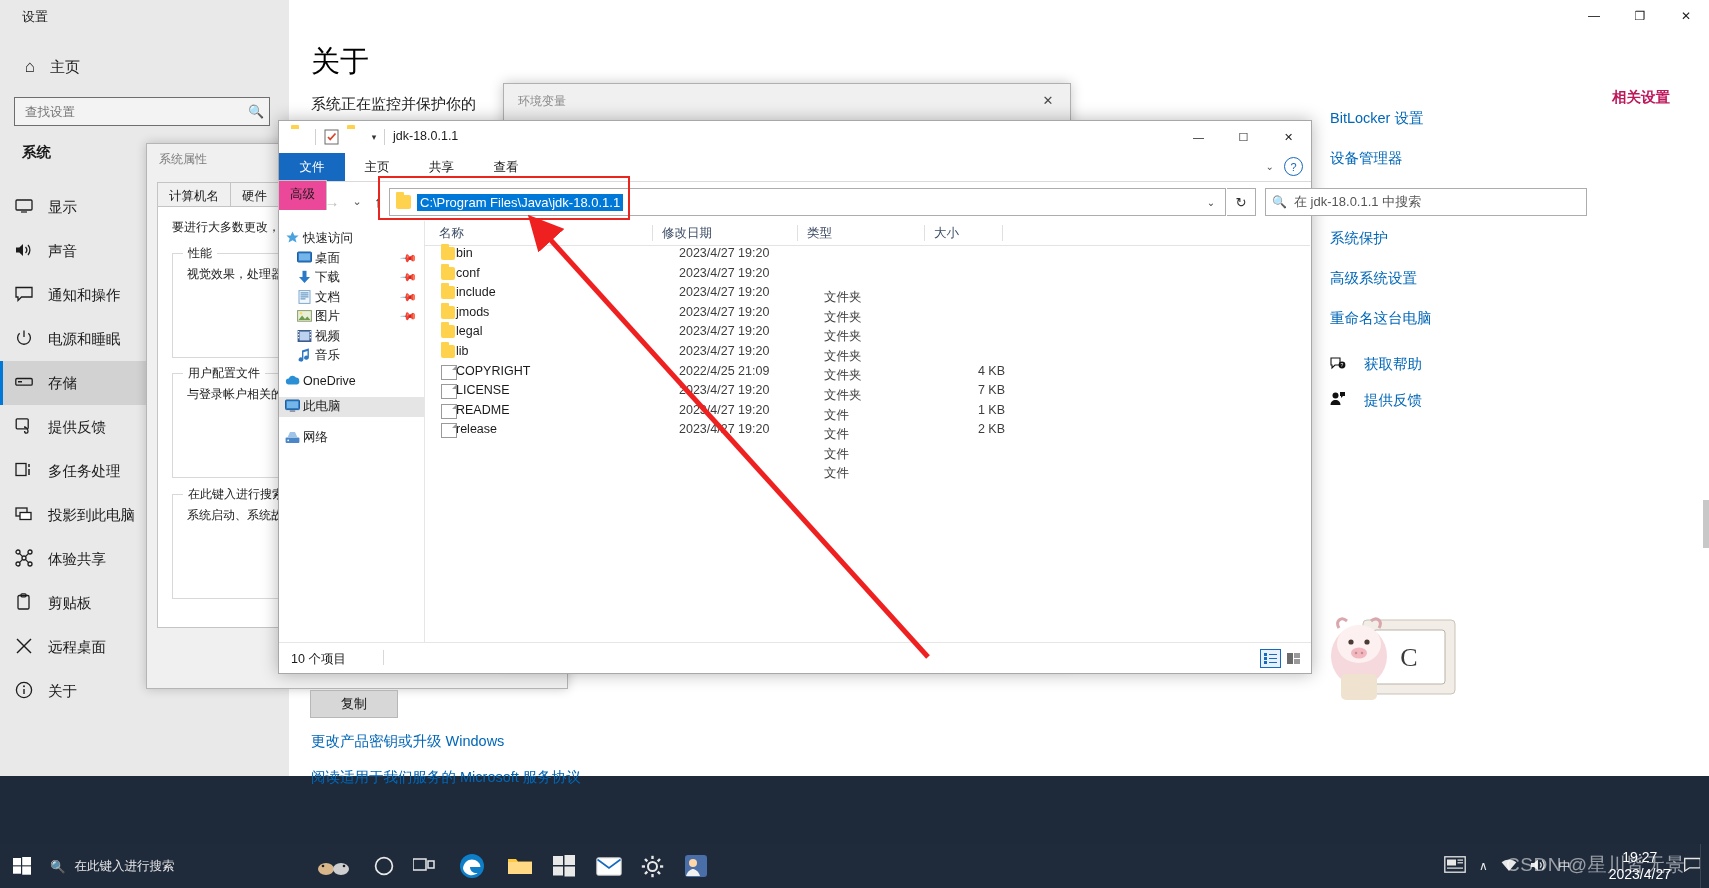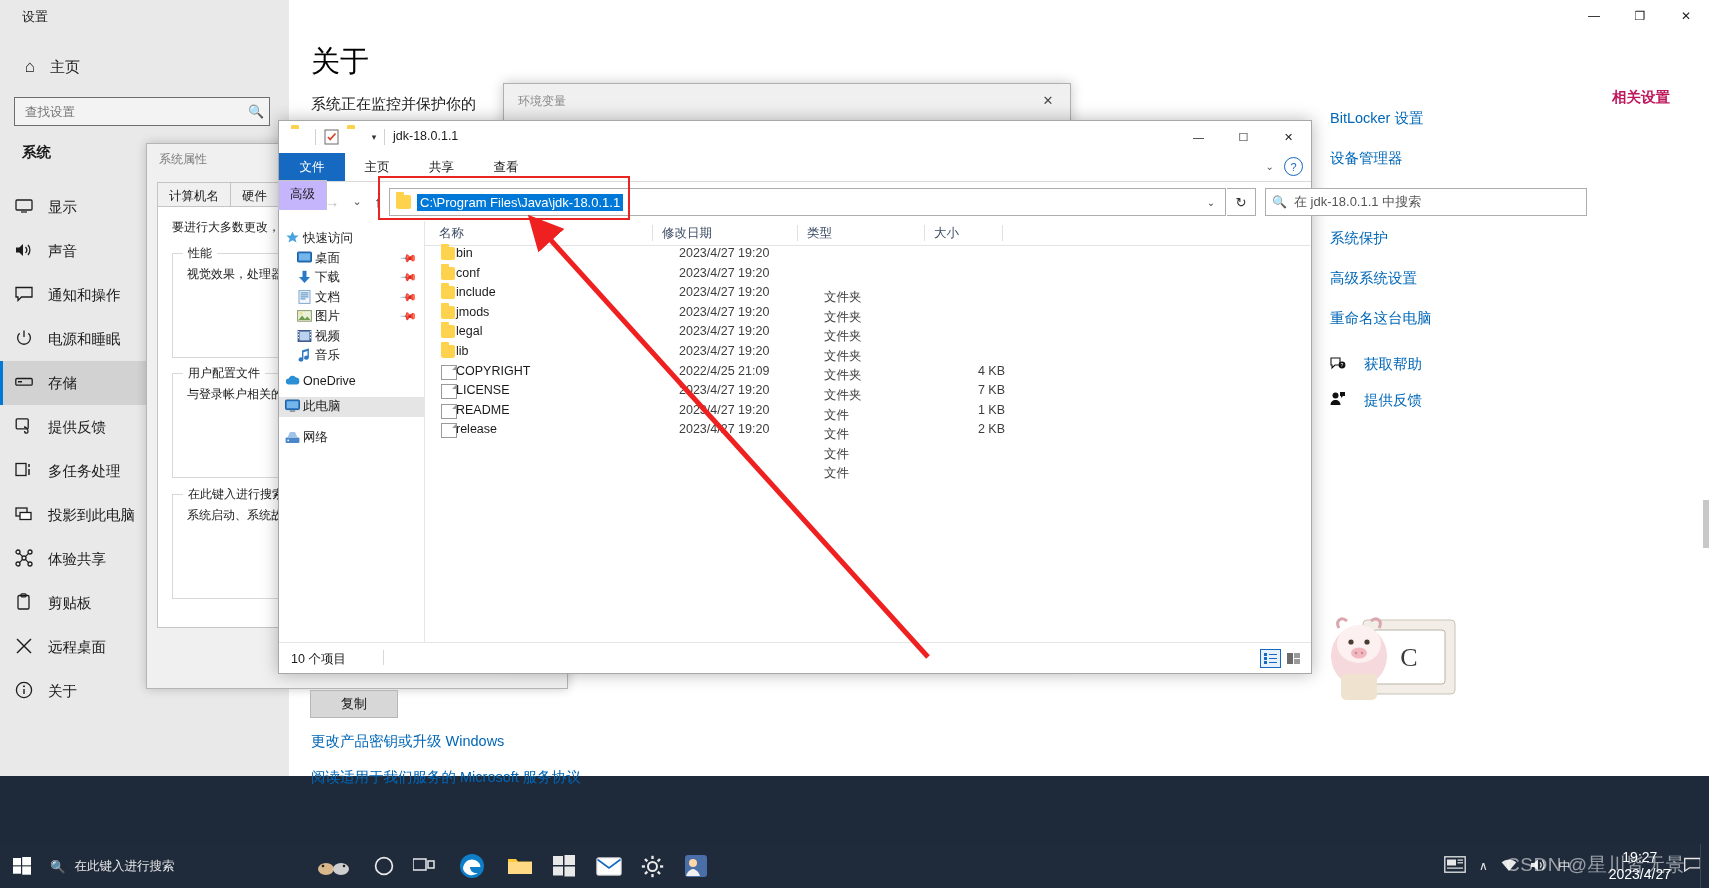--- a/index.html
+++ b/index.html
@@ -54,21 +54,21 @@
 
   
   .right-nub{position:absolute;right:0;top:500px;width:6px;height:48px;background:#c8c8c8;}
 
   
   #sysprops{position:absolute;left:146px;top:143px;width:420px;height:544px;background:#f0f0f0;border:1px solid #b5b5b5;box-shadow:0 0 10px rgba(0,0,0,.20);}
   #sysprops .tbar{height:30px;position:relative;}
   #sysprops .tbar .tt{position:absolute;left:12px;top:7px;font-size:12px;color:#7b7b7b;}
   .tabs{position:absolute;left:10px;top:38px;display:flex;}
   .tab{padding:5px 11px;font-size:12.5px;color:#1a1a1a;background:#f0f0f0;border:1px solid #c4c4c4;border-bottom:none;margin-right:-1px;}
-  .tab.active{background:#c4b5fd;position:relative;z-index:2;padding-bottom:7px;top:-2px;text-align:center;}
+  .tab.active{background:#ec4899;position:relative;z-index:2;padding-bottom:7px;top:-2px;text-align:center;}
   .tabpage{position:absolute;left:10px;top:62px;width:398px;height:420px;background:#fff;border:1px solid #c4c4c4;}
   .tp-note{position:absolute;left:14px;top:12px;font-size:12px;color:#1a1a1a;}
   .group{position:absolute;border:1px solid #d8d8d8;}
   .group > .gl{position:absolute;left:10px;top:-9px;background:#fff;padding:0 5px;font-size:12px;color:#1a1a1a;}
   .group > .gd{position:absolute;left:14px;top:12px;font-size:12px;color:#1a1a1a;}
   #g-perf{left:14px;top:46px;width:370px;height:103px;}
   #g-prof{left:14px;top:166px;width:370px;height:103px;}
   #g-boot{left:14px;top:287px;width:370px;height:103px;}
   .dlg-btn{position:absolute;height:24px;border:1px solid #adadad;background:#e1e1e1;font-size:12px;color:#1a1a1a;display:flex;align-items:center;justify-content:center;}
   #sp-ok{left:180px;top:495px;width:86px;}

